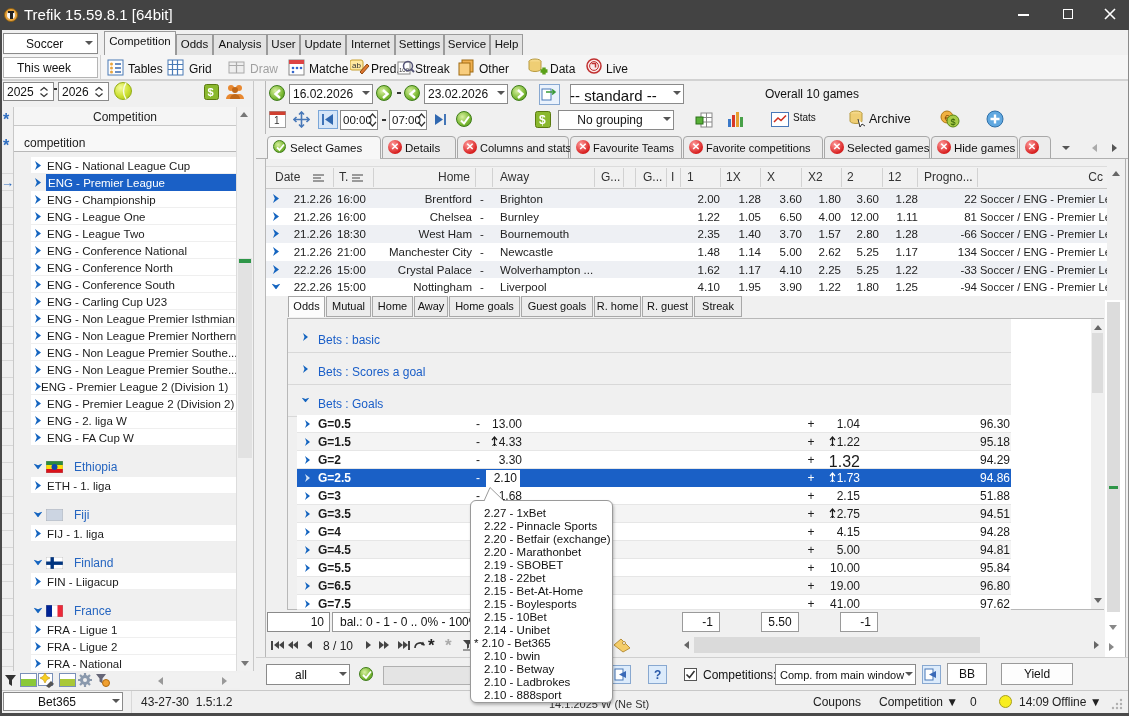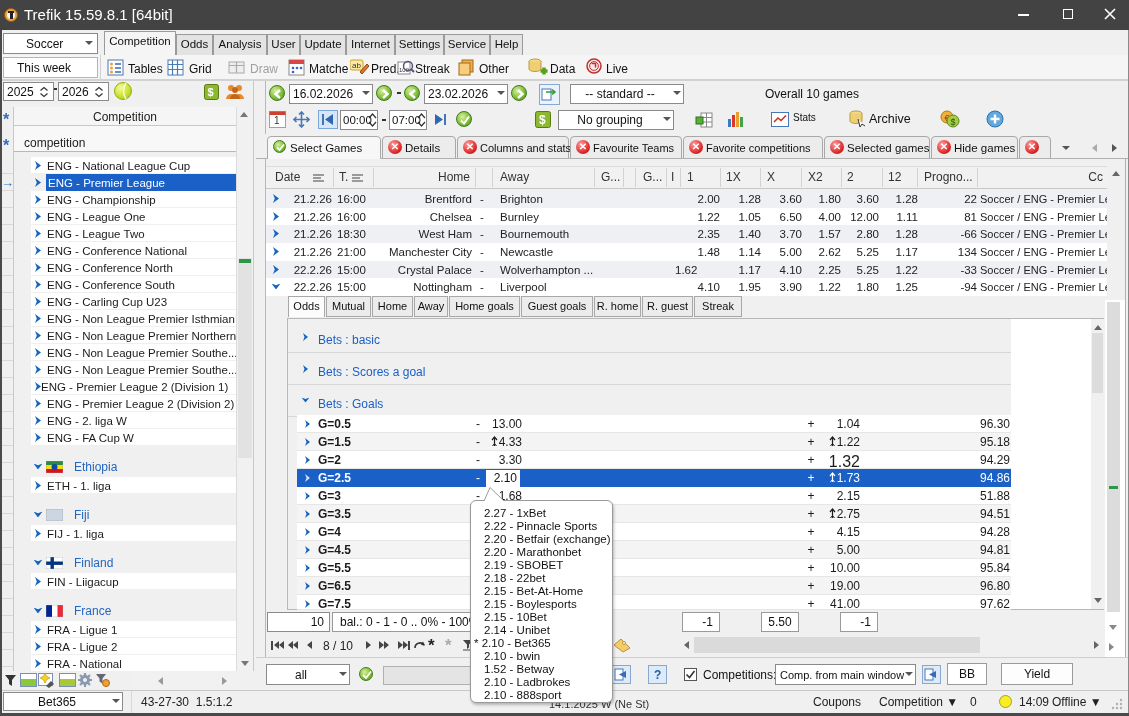--- a/index.html
+++ b/index.html
@@ -304,21 +304,21 @@
 <div class="gcircle" style="left:511px;top:85px;width:16px;height:16px"></div>
 <svg class="a" style="left:511px;top:85px" width="18" height="18">
       <path d="M7 5 L11.5 9 L7 13" fill="none" stroke="#fff" stroke-width="2.4"></path>
     </svg>
 <svg class="a" style="left:539px;top:84px" width="21" height="21">
       <rect x="0.5" y="0.5" width="20" height="20" fill="#eaf2fc" stroke="#88a8d0"></rect>
       <rect x="3" y="5" width="9" height="11" fill="#fff" stroke="#4878b8"></rect>
       <path d="M7 8 L16 8 M13 5.5 L16 8 L13 10.5" stroke="#3a9a3a" stroke-width="1.6" fill="none"></path>
     </svg>
 <div class="a" style="left:570px;top:84px;width:114px;height:20px;background:#fff;border:1px solid #8a8a8a"></div>
-<div class="a" style="left:570px;top:87px;width:100px;text-align:center;font-size:12px;color:#111">-- standard --</div>
+<div class="a" style="left:570px;top:87px;width:100px;text-align:left;font-size:15px;color:#111">-- standard --</div>
 <div class="a dd" style="left:673px;top:93px"></div>
 <div class="a" style="left:765px;top:87px;font-size:12px;color:#111">Overall 10 games</div>
 <svg class="a" style="left:269px;top:111px" width="17" height="17">
       <rect x="0.5" y="0.5" width="16" height="16" fill="#fff" stroke="#a0a0a0"></rect>
       <rect x="0.5" y="0.5" width="16" height="3.5" fill="#d04030"></rect>
       <text x="5" y="13" font-size="10" fill="#333">1</text>
     </svg>
 <svg class="a" style="left:293px;top:111px" width="17" height="17">
       <g stroke="#4878b8" stroke-width="1.6" fill="none">
         <path d="M8.5 1v15M1 8.5h15"></path>
@@ -516,21 +516,21 @@
 <div class="a" style="left:873px;top:246px;width:45px;text-align:right;font-size:11.5px;color:#222">1.17</div>
 <div class="a" style="left:930px;top:246px;width:47px;text-align:right;font-size:11.5px;color:#222">134</div>
 <div class="a" style="left:980px;top:246px;font-size:11px;color:#222;white-space:nowrap;width:127px;overflow:hidden">Soccer / ENG - Premier Le</div>
 <div class="a" style="left:266px;top:261px;width:841px;height:17px;background:#eef0f4"></div>
 <div class="chev chevR" style="left:273px;top:265px"></div>
 <div class="a" style="left:286px;top:264px;width:46px;text-align:right;font-size:11.5px;color:#222">22.2.26</div>
 <div class="a" style="left:337px;top:264px;font-size:11.5px;color:#222">15:00</div>
 <div class="a" style="left:373px;top:264px;width:99px;text-align:right;font-size:11.5px;color:#222">Crystal Palace</div>
 <div class="a" style="left:475px;top:264px;width:14px;text-align:center;font-size:11.5px;color:#222">-</div>
 <div class="a" style="left:500px;top:264px;font-size:11.5px;color:#222">Wolverhampton ...</div>
-<div class="a" style="left:675px;top:264px;width:45px;text-align:left;font-size:11.5px;color:#222">1.62</div>
+<div class="a" style="left:675px;top:264px;width:45px;text-align:right;font-size:11.5px;color:#222">1.62</div>
 <div class="a" style="left:716px;top:264px;width:45px;text-align:right;font-size:11.5px;color:#222">1.17</div>
 <div class="a" style="left:757px;top:264px;width:45px;text-align:right;font-size:11.5px;color:#222">4.10</div>
 <div class="a" style="left:796px;top:264px;width:45px;text-align:right;font-size:11.5px;color:#222">2.25</div>
 <div class="a" style="left:834px;top:264px;width:45px;text-align:right;font-size:11.5px;color:#222">5.25</div>
 <div class="a" style="left:873px;top:264px;width:45px;text-align:right;font-size:11.5px;color:#222">1.22</div>
 <div class="a" style="left:930px;top:264px;width:47px;text-align:right;font-size:11.5px;color:#222">-33</div>
 <div class="a" style="left:980px;top:264px;font-size:11px;color:#222;white-space:nowrap;width:127px;overflow:hidden">Soccer / ENG - Premier Le</div>
 <div class="a" style="left:266px;top:278px;width:841px;height:18px;background:#fff"></div>
 <div class="chev chevD" style="left:273px;top:282px"></div>
 <div class="a" style="left:286px;top:281px;width:46px;text-align:right;font-size:11.5px;color:#222">22.2.26</div>
@@ -796,17 +796,17 @@
 <div class="a" style="left:484px;top:533px;font-size:11.5px;color:#111;white-space:nowrap;z-index:52">2.20 - Betfair (exchange)</div>
 <div class="a" style="left:484px;top:546px;font-size:11.5px;color:#111;white-space:nowrap;z-index:52">2.20 - Marathonbet</div>
 <div class="a" style="left:484px;top:559px;font-size:11.5px;color:#111;white-space:nowrap;z-index:52">2.19 - SBOBET</div>
 <div class="a" style="left:484px;top:572px;font-size:11.5px;color:#111;white-space:nowrap;z-index:52">2.18 - 22bet</div>
 <div class="a" style="left:484px;top:585px;font-size:11.5px;color:#111;white-space:nowrap;z-index:52">2.15 - Bet-At-Home</div>
 <div class="a" style="left:484px;top:598px;font-size:11.5px;color:#111;white-space:nowrap;z-index:52">2.15 - Boylesports</div>
 <div class="a" style="left:484px;top:611px;font-size:11.5px;color:#111;white-space:nowrap;z-index:52">2.15 - 10Bet</div>
 <div class="a" style="left:484px;top:624px;font-size:11.5px;color:#111;white-space:nowrap;z-index:52">2.14 - Unibet</div>
 <div class="a" style="left:474px;top:637px;font-size:11.5px;color:#111;white-space:nowrap;z-index:52">* 2.10 - Bet365</div>
 <div class="a" style="left:484px;top:650px;font-size:11.5px;color:#111;white-space:nowrap;z-index:52">2.10 - bwin</div>
-<div class="a" style="left:484px;top:663px;font-size:11.5px;color:#111;white-space:nowrap;z-index:52">1.52 - Betway</div>
+<div class="a" style="left:484px;top:663px;font-size:11.5px;color:#111;white-space:nowrap;z-index:52">2.10 - Betway</div>
 <div class="a" style="left:484px;top:676px;font-size:11.5px;color:#111;white-space:nowrap;z-index:52">2.10 - Ladbrokes</div>
 <div class="a" style="left:484px;top:689px;font-size:11.5px;color:#111;white-space:nowrap;z-index:52">2.10 - 888sport</div>
 <div class="a" style="left:0;top:30px;width:2px;height:683px;background:#4a4a4a"></div>
 <div class="a" style="left:1128px;top:30px;width:1px;height:683px;background:#8a8a8a"></div>
 </div>
 </body></html>

